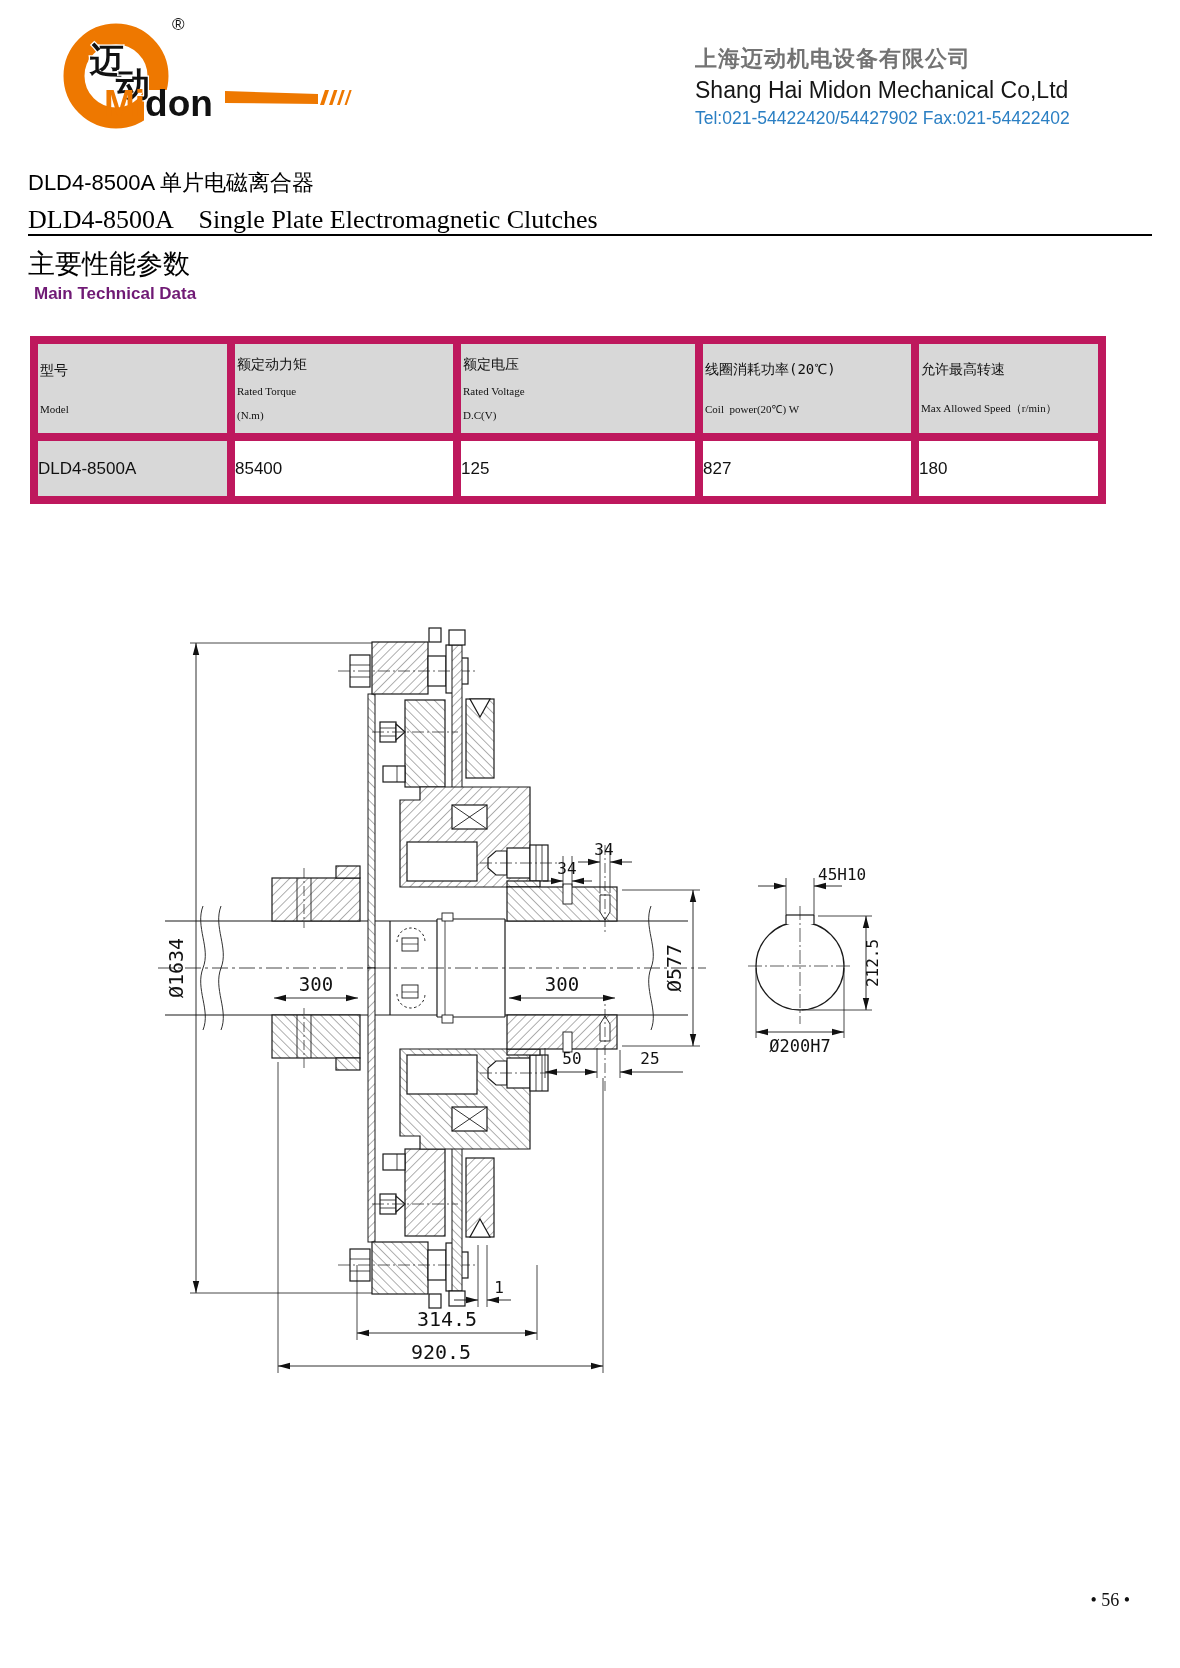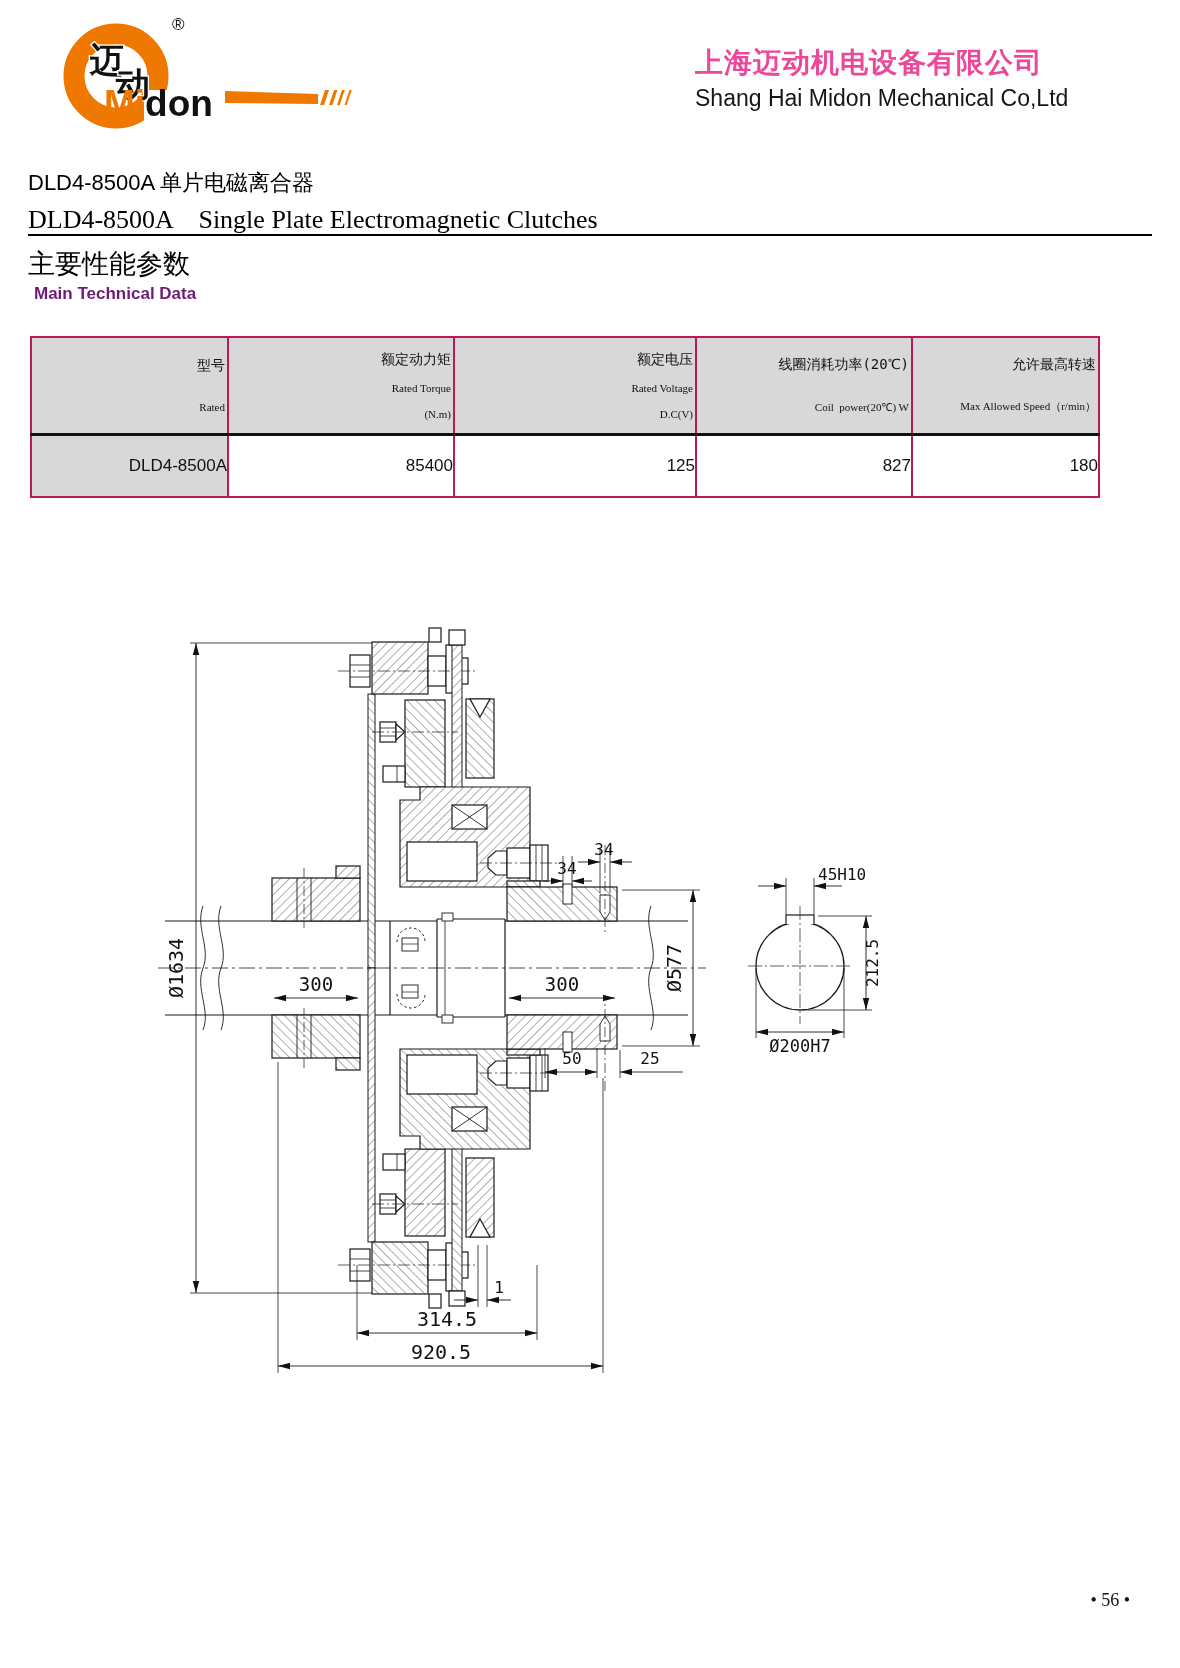--- a/index.html
+++ b/index.html
@@ -5,32 +5,32 @@
   * { margin:0; padding:0; box-sizing:border-box; }
   html,body { background:#9a9a9a; }
   .page {
     position:relative; width:1180px; height:1668px; margin:0 auto;
     background:#ffffff; overflow:hidden;
     font-family:"Liberation Sans", sans-serif; color:#111;
   }
   
   .logo-svg { position:absolute; left:28px; top:6px; }
   .company { position:absolute; left:695px; top:44px; width:470px; }
-  .company .cn { font-size:28px; font-weight:bold; color:#ec4899; letter-spacing:1px; }
+  .company .cn { font-size:22px; font-weight:bold; color:#737373; letter-spacing:1px; }
   .company .en { font-size:23px; color:#161616; margin-top:3px; }
   .company .tel { font-size:17.5px; color:#2b7fc3; margin-top:4px; }
   
   .title-cn { position:absolute; left:28px; top:168px; font-size:22px; color:#000; }
   .title-en { position:absolute; left:28px; top:205px; font-size:26px; color:#000; white-space:pre;font-family:Liberation Serif, serif; }
   .rule { position:absolute; left:28px; top:234px; width:1124px; border-top:2px solid #000; }
   .section-cn { position:absolute; left:28px; top:246px; font-size:27px; color:#000; }
   .section-en { position:absolute; left:34px; top:284px; font-size:17px; font-weight:bold; color:#701a75; }
   
   table.tech { position:absolute; left:30px; top:336px; width:1068px; border-collapse:collapse; table-layout:fixed; }
-  table.tech th, table.tech td { border:2px solid #be185d; text-align:right; vertical-align:middle; }
+  table.tech th, table.tech td { border:8px solid #be185d; text-align:left; vertical-align:middle; }
   table.tech thead th {
     background:#d8d8d8; height:97px; font-weight:normal;
     border-bottom:3px solid #111; padding:6px 2px;
   }
   table.tech thead .hl { display:flex; flex-direction:column; justify-content:space-around; height:100%; }
   table.tech thead .cnl { font-size:14px; font-family:"DejaVu Sans Mono", monospace; white-space:pre; }
   table.tech thead .enl { font-size:11px; font-family:Liberation Serif, serif; white-space:pre; }
   table.tech tbody td { height:63px; font-size:17px; background:#fff; }
   table.tech tbody td.model { background:#d8d8d8; }
   
@@ -50,20 +50,21 @@
     <text x="88" y="90" font-size="34" font-weight="bold" fill="#111" stroke="#fff" stroke-width="2.5" paint-order="stroke" font-family="Liberation Sans, sans-serif">动</text>
     <text x="144" y="24" font-size="17" fill="#111">®</text>
     <text x="76" y="110" font-size="37" font-weight="bold" font-family="Liberation Sans, sans-serif"><tspan fill="#EE7800">Mi</tspan><tspan fill="#111">don</tspan></text>
     <polygon points="197,85 290,88 290,98 197,97" fill="#EE7800"></polygon>
     <path d="M292,99 l5,-15 l4,0 l-5,15 z M301,99 l5,-15 l3.4,0 l-5,15 z M309,99 l5,-15 l2.8,0 l-5,15 z M316.5,99 l5,-15 l2.2,0 l-5,15 z" fill="#EE7800"></path>
   </svg>
 
   <div class="company">
     <div class="cn">上海迈动机电设备有限公司</div>
     <div class="en">Shang Hai Midon Mechanical Co,Ltd</div>
+    <div class="tel">Tel:021-54422420/54427902 Fax:021-54422402</div>
   </div>
 
   <div class="title-cn">DLD4-8500A 单片电磁离合器</div>
   <div class="title-en">DLD4-8500A    Single Plate Electromagnetic Clutches</div>
   <div class="rule"></div>
   <div class="section-cn">主要性能参数</div>
   <div class="section-en">Main Technical Data</div>
 
   <table class="tech">
     <colgroup>
@@ -71,21 +72,21 @@
         <col style="width:226px">
         <col style="width:242px">
         <col style="width:216px">
         <col style="width:187px">
       </colgroup>
     <thead>
       <tr>
         <th>
             <div class="hl">
           <span class="cnl">型号</span>
-          <span class="enl">Rated</span>
+          <span class="enl">Model</span>
             </div>
           </th>
         <th>
             <div class="hl">
           <span class="cnl">额定动力矩</span>
           <span class="enl">Rated Torque</span>
           <span class="enl">(N.m)</span>
             </div>
           </th>
         <th>

